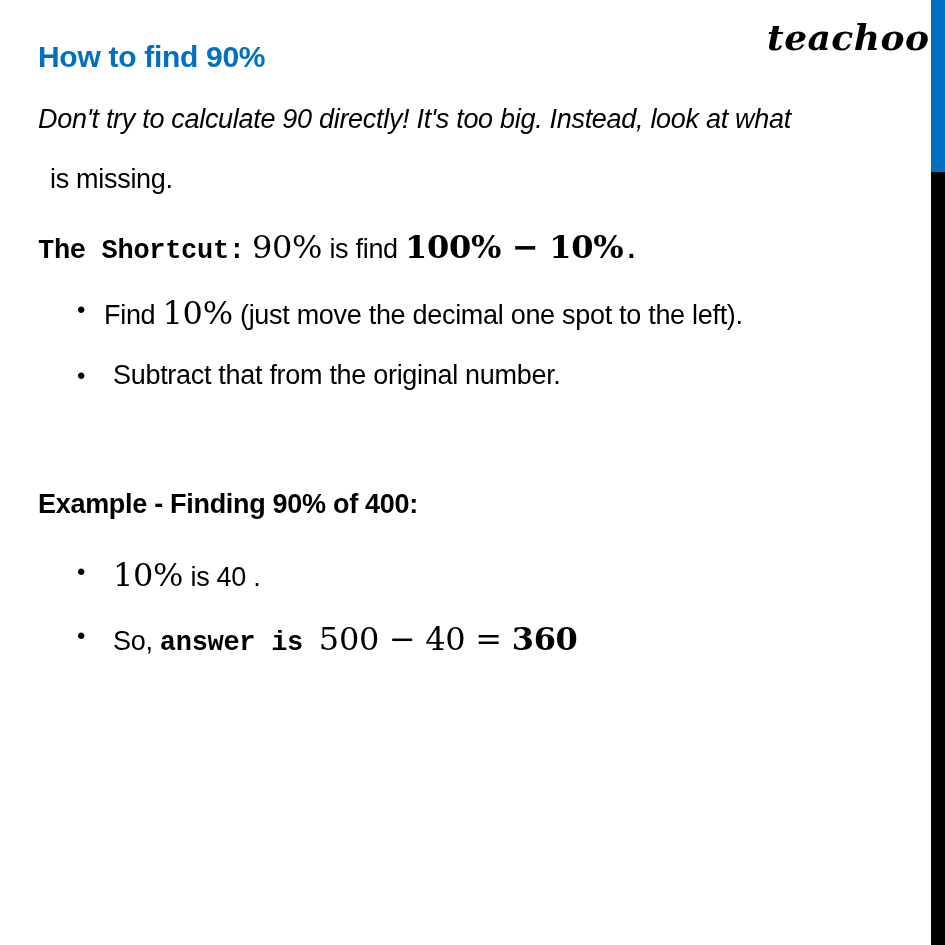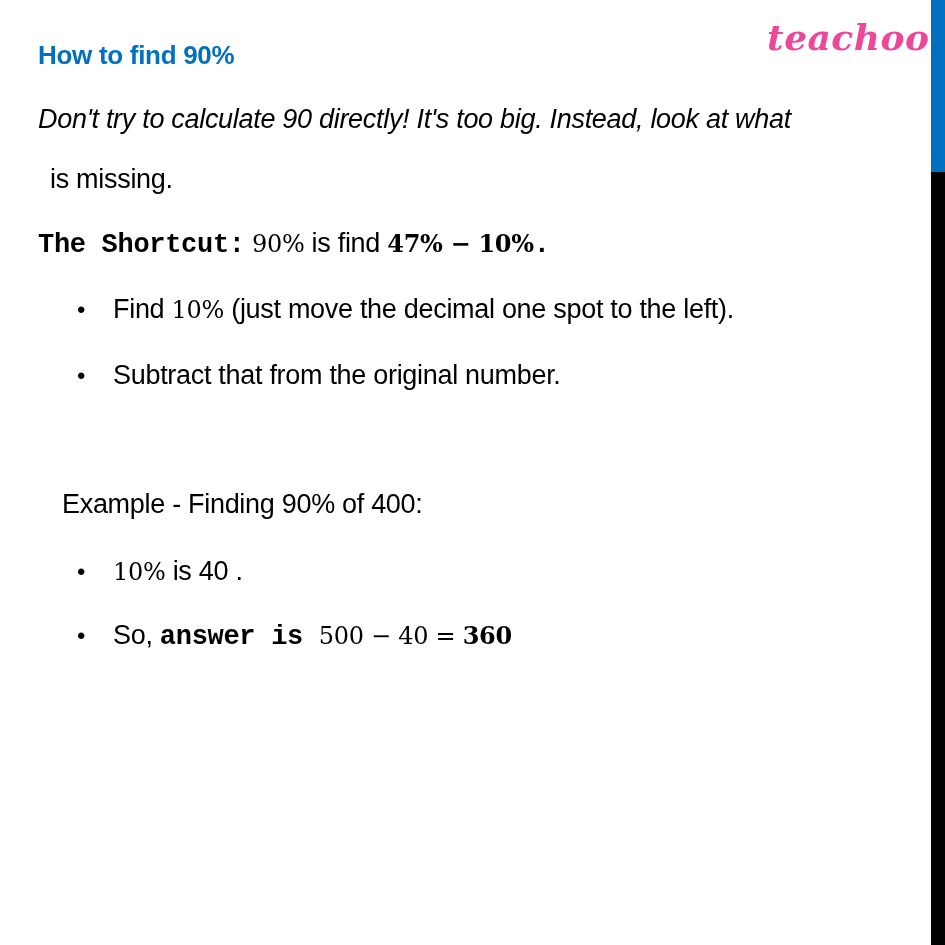--- a/index.html
+++ b/index.html
@@ -8,30 +8,30 @@
       background: #ffffff;
       font-family: "Liberation Sans", "DejaVu Sans", sans-serif;
       color: #000;
     }
     .side-bar { position: absolute; left: 931px; top: 0; width: 14px; height: 945px; }
     .side-bar .blue { position: absolute; left: 0; top: 0; width: 14px; height: 172px; }
     .side-bar .dark { position: absolute; left: 0; top: 172px; width: 14px; height: 773px; }
     .logo {
       position: absolute; left: 767px; top: 16px;
       font-family: "DejaVu Serif", serif; font-style: italic; font-weight: bold;
-      font-size: 36px; letter-spacing: 0.5px; color: #ec4899; text-align: right;
+      font-size: 36px; letter-spacing: 0.5px; color: #000000; text-align: right;
     }
     .title {
       position: absolute; left: 38px; top: 40px;
-      font-size: 26px; font-weight: bold; letter-spacing: -0.3px;
+      font-size: 30px; font-weight: bold; letter-spacing: -0.3px;
     }
     .line {
       position: absolute; font-size: 27px; letter-spacing: -0.3px; white-space: nowrap;
     }
-    .math { font-family: "DejaVu Serif", "Liberation Serif", serif; font-size: 24px; margin-top: 20px; }
+    .math { font-family: "DejaVu Serif", "Liberation Serif", serif; font-size: 32px; margin-top: 20px; }
     .math.bold { font-weight: bold; }
     b { font-weight: bold; font-family: Liberation Mono, monospace; }
     .bullet { position: absolute; font-size: 24px; }
   </style>
 </head>
 <body>
 
 <div class="side-bar">
   <div class="blue" style="background: rgb(0, 112, 192);"></div>
   <div class="dark" style="background: rgb(0, 0, 0);"></div>
@@ -39,32 +39,32 @@
 
 <div class="logo">teachoo</div>
 
 <div class="title" style="color: rgb(0, 112, 192);">How to find 90%</div>
 
 <div class="line" style="left:38px; top:104px;font-style:italic;">Don't try to calculate 90 directly! It's too big. Instead, look at what</div>
 <div class="line" style="left:50px; top:164px;">is missing.</div>
 
 <div class="line" style="left:38px; top:228px;">
   <b>The Shortcut:</b>
-  <span class="math">90%</span><span> is find </span><span class="math bold">47% − 10%</span><b>.</b>
+  <span class="math">90%</span><span> is find </span><span class="math bold">100% − 10%</span><b>.</b>
 </div>
 
 <div class="bullet" style="left:77px; top:296px;">•</div>
-<div class="line" style="left:113px; top:294px;text-align:right;">
+<div class="line" style="left:104px; top:294px;text-align:right;">
   <span>Find </span><span class="math">10%</span><span> (just move the decimal one spot to the left).</span>
 </div>
 
 <div class="bullet" style="left:77px; top:362px;">•</div>
 <div class="line" style="left:113px; top:360px;">Subtract that from the original number.</div>
 
-<div class="line" style="left:38px; top:489px; font-weight:normal;margin-left:24px;">Example - Finding 90% of 400:</div>
+<div class="line" style="left:38px; top:489px; font-weight:bold;">Example - Finding 90% of 400:</div>
 
 <div class="bullet" style="left:77px; top:558px;">•</div>
 <div class="line" style="left:113px; top:556px;">
   <span class="math">10%</span><span> is 40 .</span>
 </div>
 
 <div class="bullet" style="left:77px; top:622px;">•</div>
 <div class="line" style="left:113px; top:620px;">
   <span>So, </span><b>answer is </b><span class="math">500 − 40 = </span><span class="math bold">360</span>
 </div>

